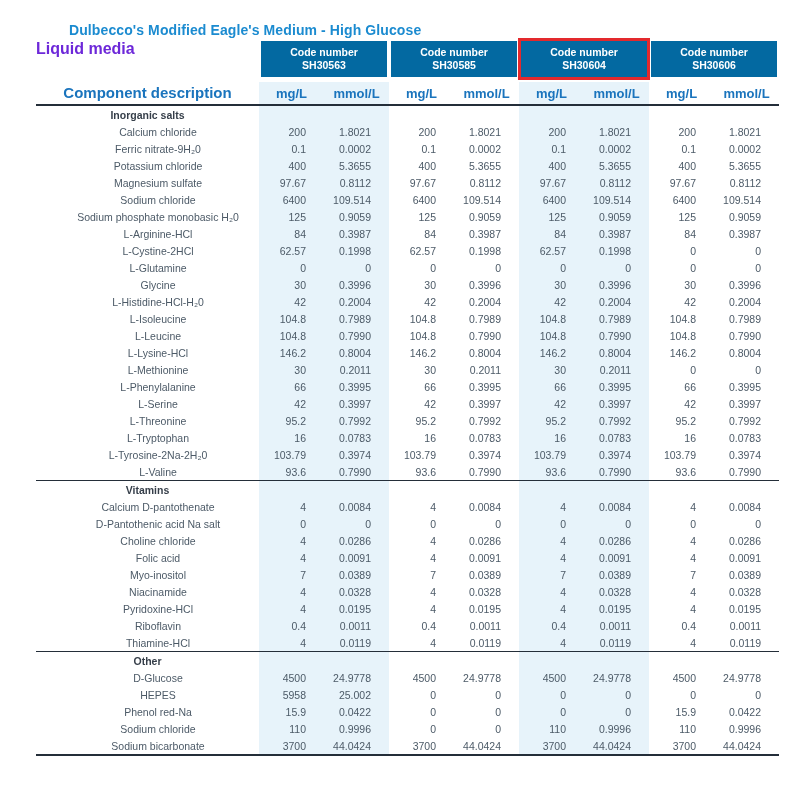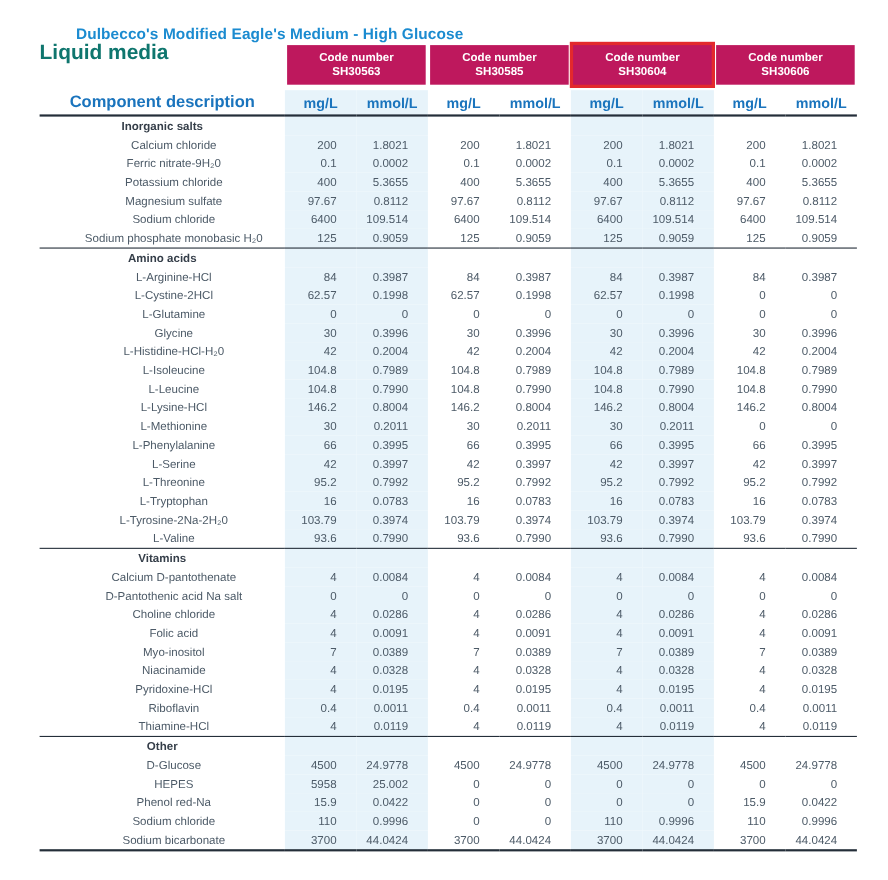--- a/index.html
+++ b/index.html
@@ -6,23 +6,23 @@
   body { width:807px; height:800px; font-family:"Liberation Sans", sans-serif; overflow:hidden; }
   .page { padding:22px 28px 0 36px; }
   .title { font-size:14px; font-weight:bold; color:#1b8bd0; margin:0 0 3px 0; letter-spacing:0.1px;padding-left:33px; }
   table.formulation { border-collapse:collapse; table-layout:fixed; width:743px; border-bottom:2px solid #242e39; }
   col.c-desc { width:223px; }
   col.c-num  { width:65px; }
 
   
   th { font-weight:normal; padding:0; }
   th.subtitle-cell { vertical-align:top; text-align:left; }
-  .subtitle { font-size:19px; font-weight:bold; color:#0f766e; line-height:15px; }
+  .subtitle { font-size:16px; font-weight:bold; color:#6d28d9; line-height:15px; }
   th.codecell { padding:0 2px 5px 2px; vertical-align:top; }
-  .codebox { background:#be185d; color:#ffffff; height:36px; display:flex; flex-direction:column;
+  .codebox { background:#0369a1; color:#ffffff; height:36px; display:flex; flex-direction:column;
              justify-content:center; align-items:center; }
   .codebox .cb-line { font-size:10.5px; font-weight:bold; line-height:13px; display:block; }
   .codebox.highlight { box-shadow:0 0 0 3px #e3292d; }
 
   
   tr.units th { border-bottom:2px solid #242e39; height:19px; vertical-align:bottom; padding-bottom:3px; }
   th.comp-desc { text-align:center; font-size:15px; font-weight:bold; color:#1a74bd; }
   th.unit { font-size:13px; font-weight:bold; color:#1a74bd; text-align:center; }
 
   
@@ -165,31 +165,20 @@
           <td class="desc item">Sodium phosphate monobasic H₂0</td>
           <td class="num g0 shaded">125</td>
           <td class="num g0 shaded">0.9059</td>
           <td class="num g1">125</td>
           <td class="num g1">0.9059</td>
           <td class="num g2 shaded">125</td>
           <td class="num g2 shaded">0.9059</td>
           <td class="num g3">125</td>
           <td class="num g3">0.9059</td>
         </tr>
-        <tr class="section-row">
-          <td class="desc section-name">Amino acids</td>
-          <td class="num g0 shaded"></td>
-          <td class="num g0 shaded"></td>
-          <td class="num g1"></td>
-          <td class="num g1"></td>
-          <td class="num g2 shaded"></td>
-          <td class="num g2 shaded"></td>
-          <td class="num g3"></td>
-          <td class="num g3"></td>
-        </tr>
         <tr>
           <td class="desc item">L-Arginine-HCl</td>
           <td class="num g0 shaded">84</td>
           <td class="num g0 shaded">0.3987</td>
           <td class="num g1">84</td>
           <td class="num g1">0.3987</td>
           <td class="num g2 shaded">84</td>
           <td class="num g2 shaded">0.3987</td>
           <td class="num g3">84</td>
           <td class="num g3">0.3987</td>

